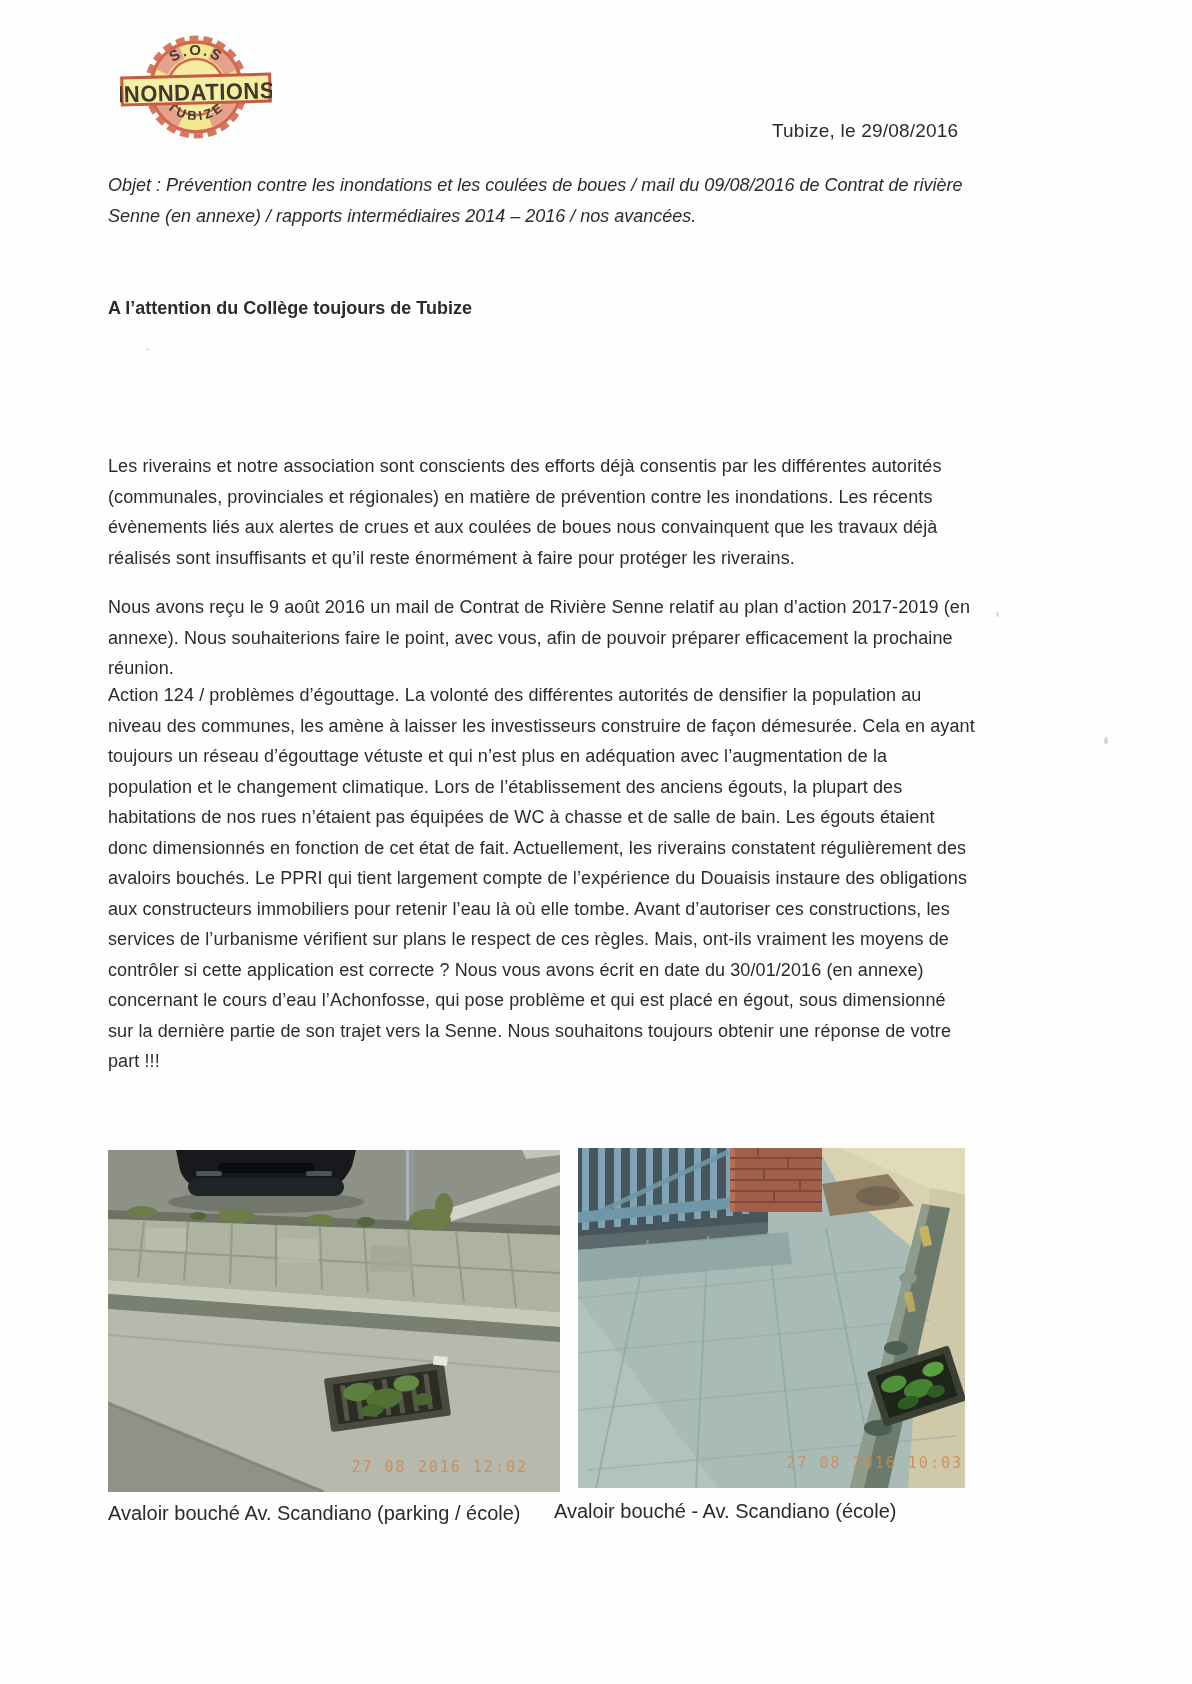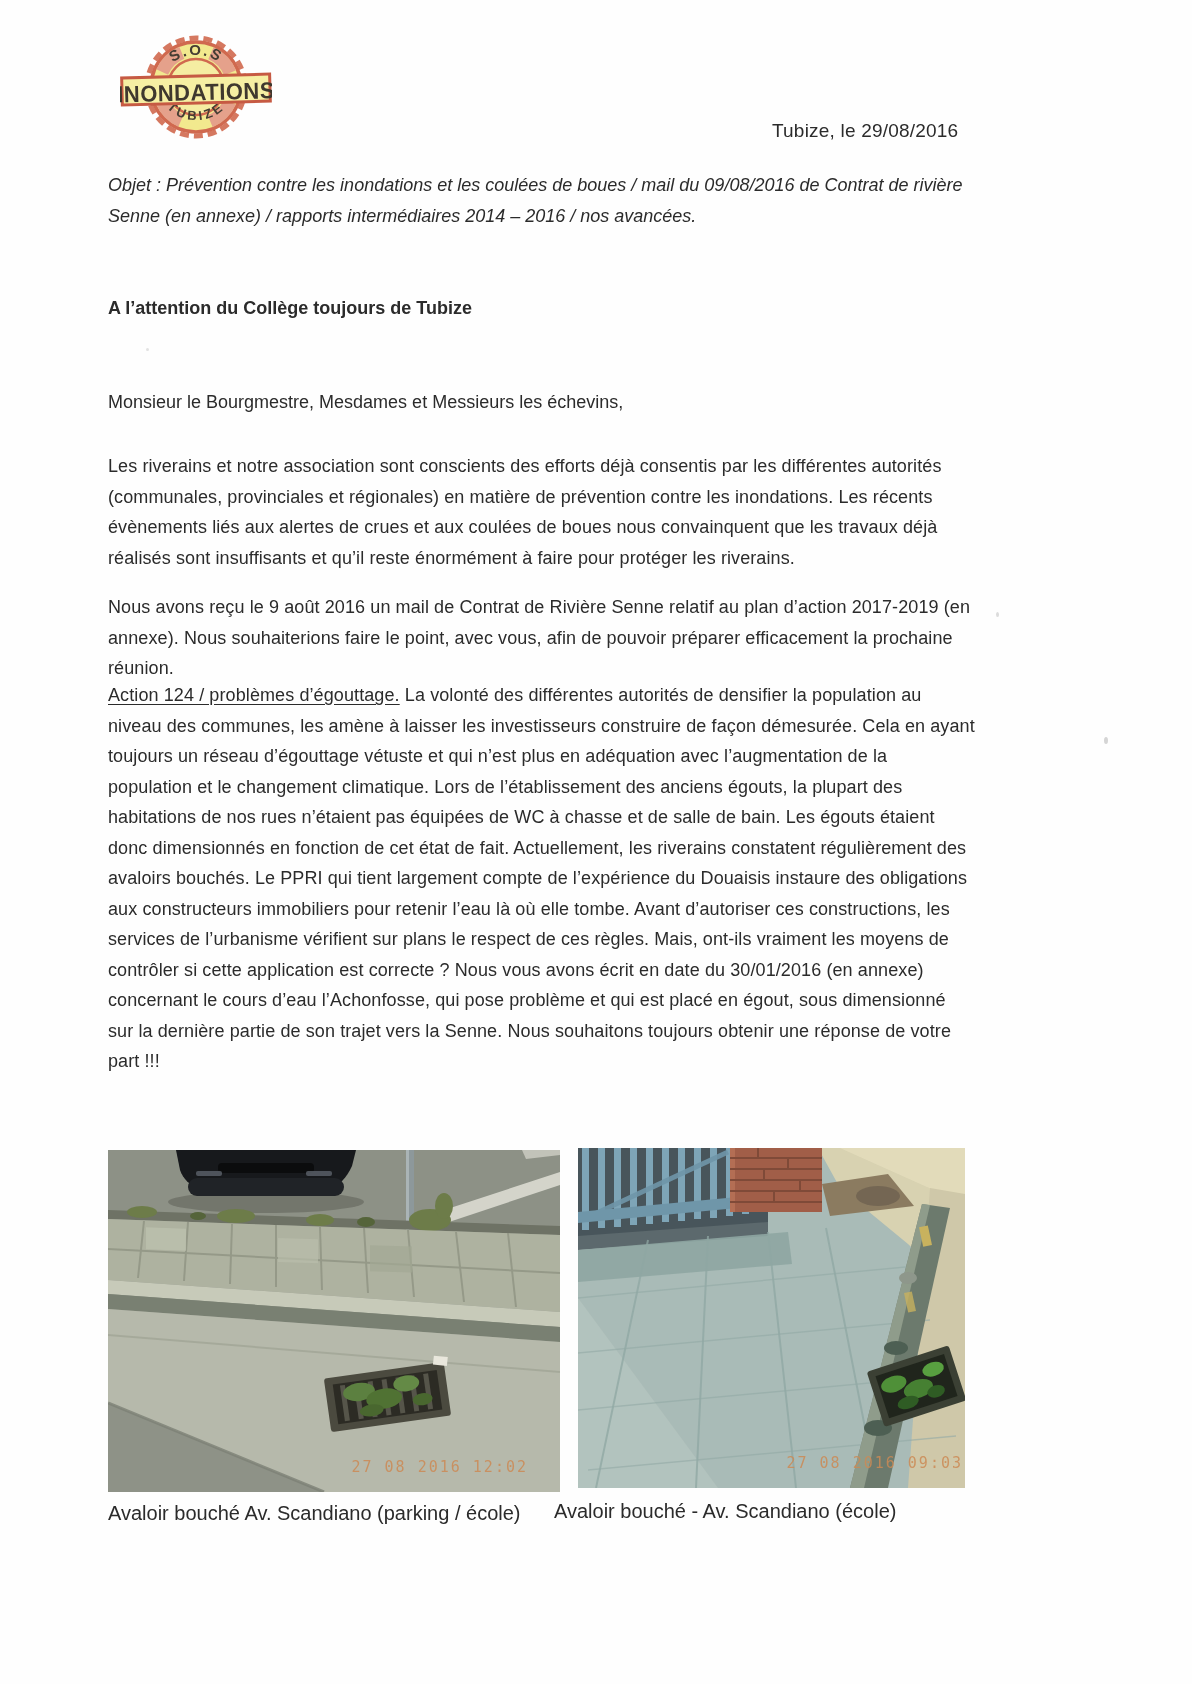--- a/index.html
+++ b/index.html
@@ -33,21 +33,21 @@
 
   .salutation { position: absolute; left: 108px; top: 392px; font-size: 18px; }
 
   .body-par {
     position: absolute; left: 108px; width: 868px; margin: 0;
     font-size: 18px; line-height: 30.5px; letter-spacing: 0.1px;
   }
   .p1 { top: 436px; margin-top: 15px; }
   .p2 { top: 576px; margin-top: 16px; }
   .p3 { top: 680px; }
-  .u { text-decoration: underline; text-underline-offset: 3px; margin-top: 48px; }
+  .u { text-underline-offset: 3px; margin-top: 48px; }
 
   .photo { position: absolute; overflow: hidden; background: #701a75; }
   .photo svg { display: block; width: 100%; height: 100%; }
   .photo-left  { left: 108px; top: 1150px; width: 452px; height: 342px; }
   .photo-right { left: 578px; top: 1148px; width: 387px; height: 340px; }
 
   .photo-timestamp {
     position: absolute; color: #cc8a55; opacity: 0.85;
     font-family: "DejaVu Sans Mono", monospace;
     font-size: 15px; letter-spacing: 2px; white-space: nowrap;
@@ -95,21 +95,20 @@
       </g>
     </svg>
   </div>
 
   <div class="date-line">Tubize, le 29/08/2016</div>
 
   <div class="subject">Objet : Prévention contre les inondations et les coulées de boues / mail du 09/08/2016 de Contrat de rivière Senne (en annexe) / rapports intermédiaires 2014 – 2016 / nos avancées.</div>
 
   <div class="attention">A l’attention du Collège toujours de Tubize</div>
 
-  <div class="salutation">Monsieur le Bourgmestre, Mesdames et Messieurs les échevins,</div>
 
   <p class="body-par p1">Les riverains et notre association sont conscients des efforts déjà consentis par les différentes autorités (communales, provinciales et régionales) en matière de prévention contre les inondations. Les récents évènements liés aux alertes de crues et aux coulées de boues nous convainquent que les travaux déjà réalisés sont insuffisants et qu’il reste énormément à faire pour protéger les riverains.</p>
   <p class="body-par p2">Nous avons reçu le 9 août 2016 un mail de Contrat de Rivière Senne relatif au plan d’action 2017-2019 (en annexe). Nous souhaiterions faire le point, avec vous, afin de pouvoir préparer efficacement la prochaine réunion.</p>
   <p class="body-par p3"><span class="u">Action 124 / problèmes d’égouttage.</span><span> La volonté des différentes autorités de densifier la population au niveau des communes, les amène à laisser les investisseurs construire de façon démesurée. Cela en ayant toujours un réseau d’égouttage vétuste et qui n’est plus en adéquation avec l’augmentation de la population et le changement climatique. Lors de l’établissement des anciens égouts, la plupart des habitations de nos rues n’étaient pas équipées de WC à chasse et de salle de bain. Les égouts étaient donc dimensionnés en fonction de cet état de fait. Actuellement, les riverains constatent régulièrement des avaloirs bouchés. Le PPRI qui tient largement compte de l’expérience du Douaisis instaure des obligations aux constructeurs immobiliers pour retenir l’eau là où elle tombe. Avant d’autoriser ces constructions, les services de l’urbanisme vérifient sur plans le respect de ces règles. Mais, ont-ils vraiment les moyens de contrôler si cette application est correcte ? Nous vous avons écrit en date du 30/01/2016 (en annexe) concernant le cours d’eau l’Achonfosse, qui pose problème et qui est placé en égout, sous dimensionné sur la dernière partie de son trajet vers la Senne. Nous souhaitons toujours obtenir une réponse de votre part !!!</span></p>
 
   <div class="photo photo-left">
     <svg viewBox="0 0 452 342" preserveAspectRatio="none">
 
       <rect width="452" height="342" fill="#8d9186"></rect>
 
@@ -275,21 +274,21 @@
         <rect x="303" y="217" width="72" height="44" fill="#20251c"></rect>
         <g>
           <ellipse cx="318" cy="230" rx="13" ry="8" fill="#4f9038"></ellipse>
           <ellipse cx="340" cy="242" rx="15" ry="9" fill="#468032"></ellipse>
           <ellipse cx="360" cy="228" rx="11" ry="7" fill="#58a040"></ellipse>
           <ellipse cx="326" cy="252" rx="11" ry="6" fill="#2f5c24"></ellipse>
           <ellipse cx="356" cy="250" rx="9" ry="6" fill="#2f5c24"></ellipse>
         </g>
       </g>
     </svg>
-    <span class="photo-timestamp ts-right">27 08 2016 09:03</span>
+    <span class="photo-timestamp ts-right">27 08 2016 10:03</span>
   </div>
 
   <div class="caption caption-left">Avaloir bouché Av. Scandiano (parking / école)</div>
   <div class="caption caption-right">Avaloir bouché - Av. Scandiano (école)</div>
 
   <div class="speckle speckle-1"></div>
   <div class="speckle speckle-2"></div>
   <div class="speckle speckle-3"></div>
 
 </div>

